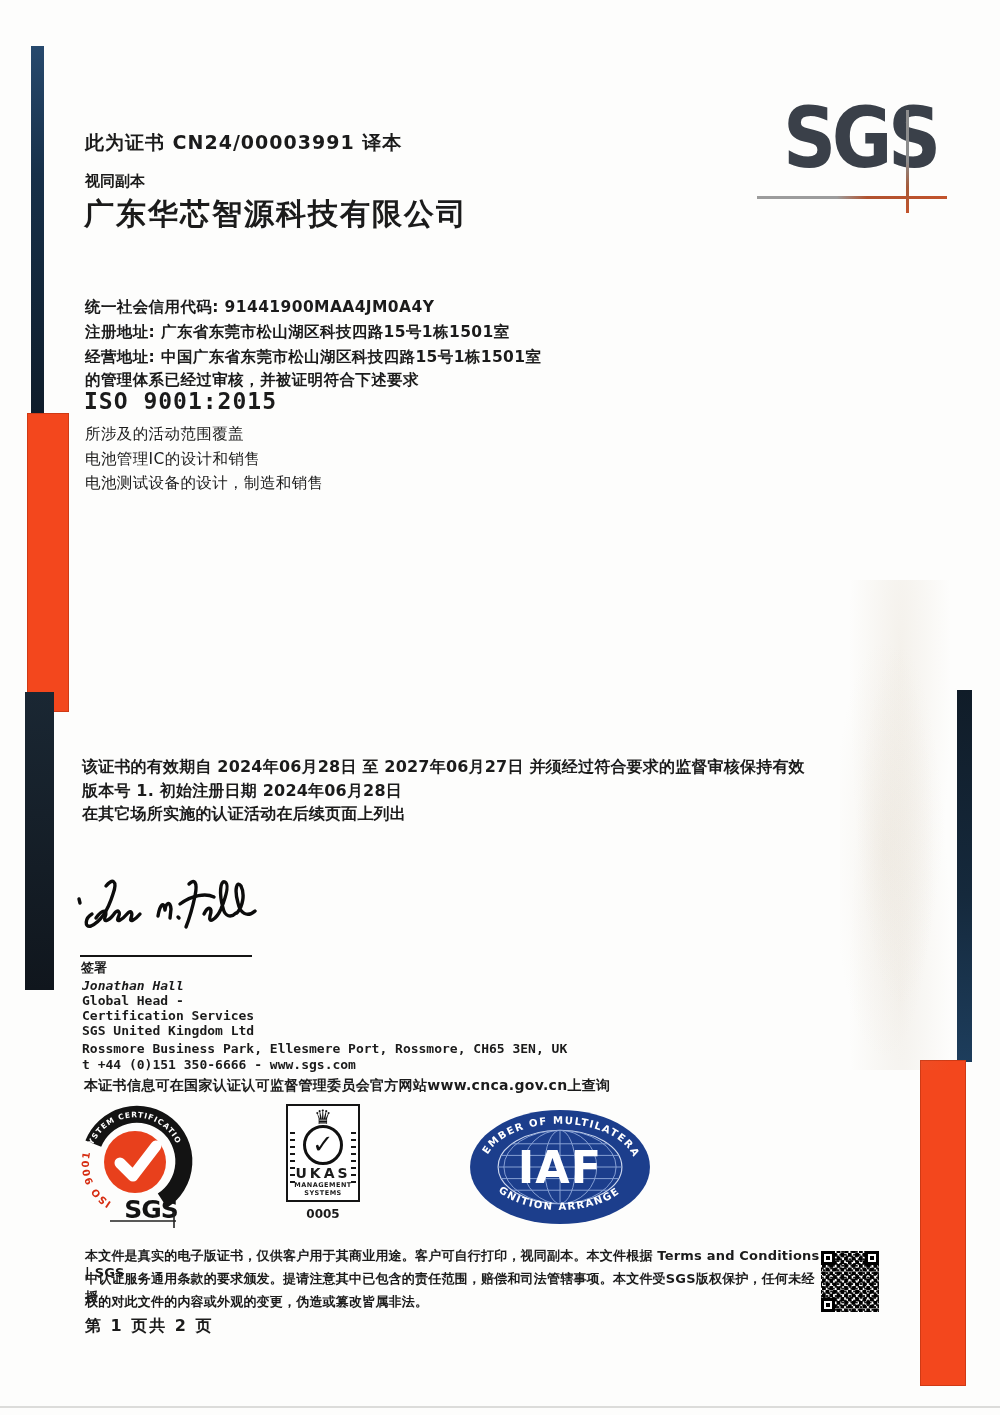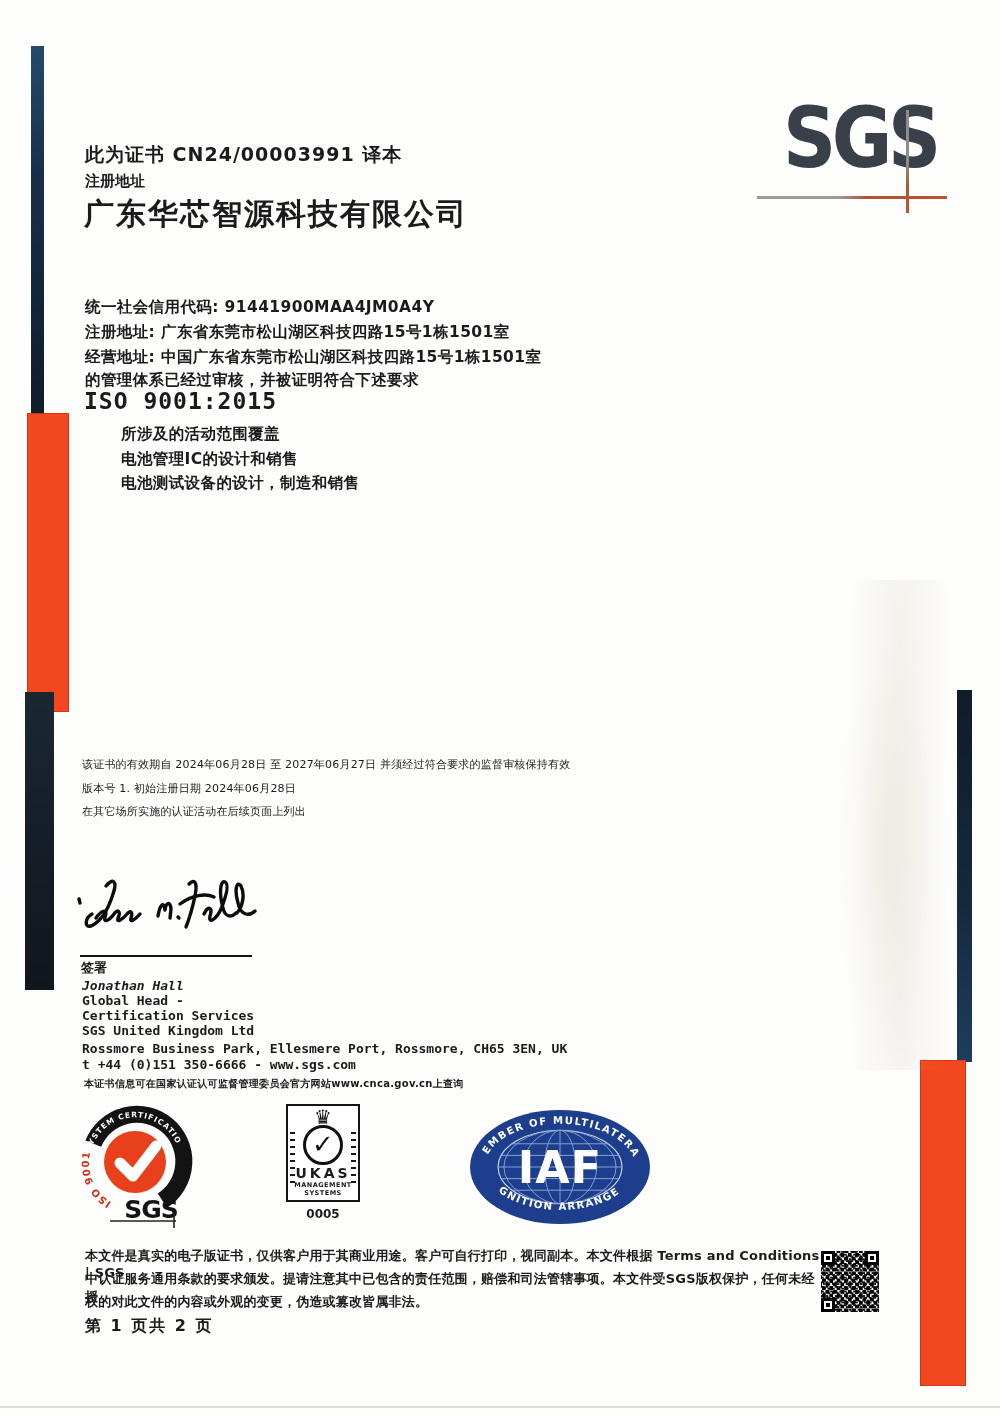--- a/index.html
+++ b/index.html
@@ -34,44 +34,44 @@
   
   .sgs-logo-text { left:783px; top:96px; font-size:84px; font-weight:800;
     color:#3a4049; letter-spacing:-5px; transform:scaleX(.88); transform-origin:left top;
     font-family:"DejaVu Sans", sans-serif; line-height:1; }
   .sgs-logo-hline { left:757px; top:196px; width:190px; height:2.5px;
     background:linear-gradient(to right,#9c9c9c 0 42%,#b1522f 58%,#c2532c 100%); }
   .sgs-logo-vline { left:906px; top:110px; width:2.5px; height:103px;
     background:linear-gradient(to bottom,#8d8d8d 0 50%,#a75a38 75%,#c2532c 100%); }
 
   
-  .cert-line { left:85px; top:130px; font-size:19px; font-weight:600; letter-spacing:1px;margin-top:12px; }
+  .cert-line { left:85px; top:130px; font-size:19px; font-weight:600; letter-spacing:1px; }
   .org-intro { left:85px; top:172px; font-size:15px; font-weight:700; }
   .org-name  { left:84px; top:194px; font-size:30px; font-weight:800; letter-spacing:2px; }
 
   .detail { left:85px; font-size:15.5px; font-weight:700; letter-spacing:.4px;text-align:right; }
   .d1 { top:297px; } .d2 { top:322px; } .d3 { top:347px; } .d4 { top:370px; }
   .standard { left:84px; top:388px; font-size:23px; font-weight:800;
     font-family:"DejaVu Sans Mono", monospace; letter-spacing:1px; }
 
-  .scope { left:85px; font-size:15.5px; font-weight:700; letter-spacing:.4px;margin-left:36px; }
+  .scope { left:85px; font-size:15.5px; font-weight:400; letter-spacing:.4px; }
   .s1 { top:424px; } .s2 { top:449px; } .s3 { top:473px;text-align:right; }
 
-  .validity { left:82px; font-size:11px; font-weight:400; letter-spacing:.2px; }
+  .validity { left:82px; font-size:16px; font-weight:700; letter-spacing:.2px; }
   .v1 { top:757px; } .v2 { top:781px; } .v3 { top:804px; }
 
   .sig-svg   { left:76px; top:872px; }
   .sig-rule  { left:80px; top:955px; width:172px; height:2px; background:#141414; }
   .sig-label { left:81px; top:959px; font-size:13px; font-weight:700; }
   .mono { font-family:"DejaVu Sans Mono", monospace; font-weight:700; font-size:13px; letter-spacing:0; }
   .m1 { left:82px; top:978px;font-style:italic; } .m2 { left:82px; top:993px; }
   .m3 { left:82px; top:1008px; } .m4 { left:82px; top:1023px; }
   .m5 { left:82px; top:1041px; } .m6 { left:82px; top:1057px; }
 
-  .verify { left:84px; top:1077px; font-size:10px; font-weight:700; letter-spacing:.3px; }
+  .verify { left:84px; top:1077px; font-size:14px; font-weight:700; letter-spacing:.3px; }
 
   
   .sgs-mark { left:72px; top:1098px; }
   .ukas { left:286px; top:1104px; width:74px; height:98px; border:2.5px solid #141414;
     background:#fff; text-align:center; }
   .ukas-hatch { position:absolute; top:26px; width:5px; height:56px;
     background:repeating-linear-gradient(to bottom,#161616 0 2px,transparent 2px 7px); }
   .ukas-hatch.l { left:2px; } .ukas-hatch.r { right:2px; }
   .ukas-crown { font-size:20px; line-height:20px; color:#111; margin-top:1px; }
   .ukas-circle { width:40px; height:40px; border:3px solid #111; border-radius:50%;
@@ -106,21 +106,21 @@
 <div class="abs bar-right-line"></div>
 <div class="abs bar-right-orange"></div>
 <div class="abs paper-stain"></div>
 <div class="abs page-bottom-edge"></div>
 
 <div class="abs sgs-logo-text">SGS</div>
 <div class="abs sgs-logo-hline"></div>
 <div class="abs sgs-logo-vline"></div>
 
 <div class="abs cert-line">此为证书 CN24/00003991 译本</div>
-<div class="abs org-intro">注册地址</div>
+<div class="abs org-intro">视同副本</div>
 <div class="abs org-name">广东华芯智源科技有限公司</div>
 
 <div class="abs detail d1">统一社会信用代码: 91441900MAA4JM0A4Y</div>
 <div class="abs detail d2">注册地址: 广东省东莞市松山湖区科技四路15号1栋1501室</div>
 <div class="abs detail d3">经营地址: 中国广东省东莞市松山湖区科技四路15号1栋1501室</div>
 <div class="abs detail d4">的管理体系已经过审核，并被证明符合下述要求</div>
 <div class="abs standard">ISO 9001:2015</div>
 
 <div class="abs scope s1">所涉及的活动范围覆盖</div>
 <div class="abs scope s2">电池管理IC的设计和销售</div>

